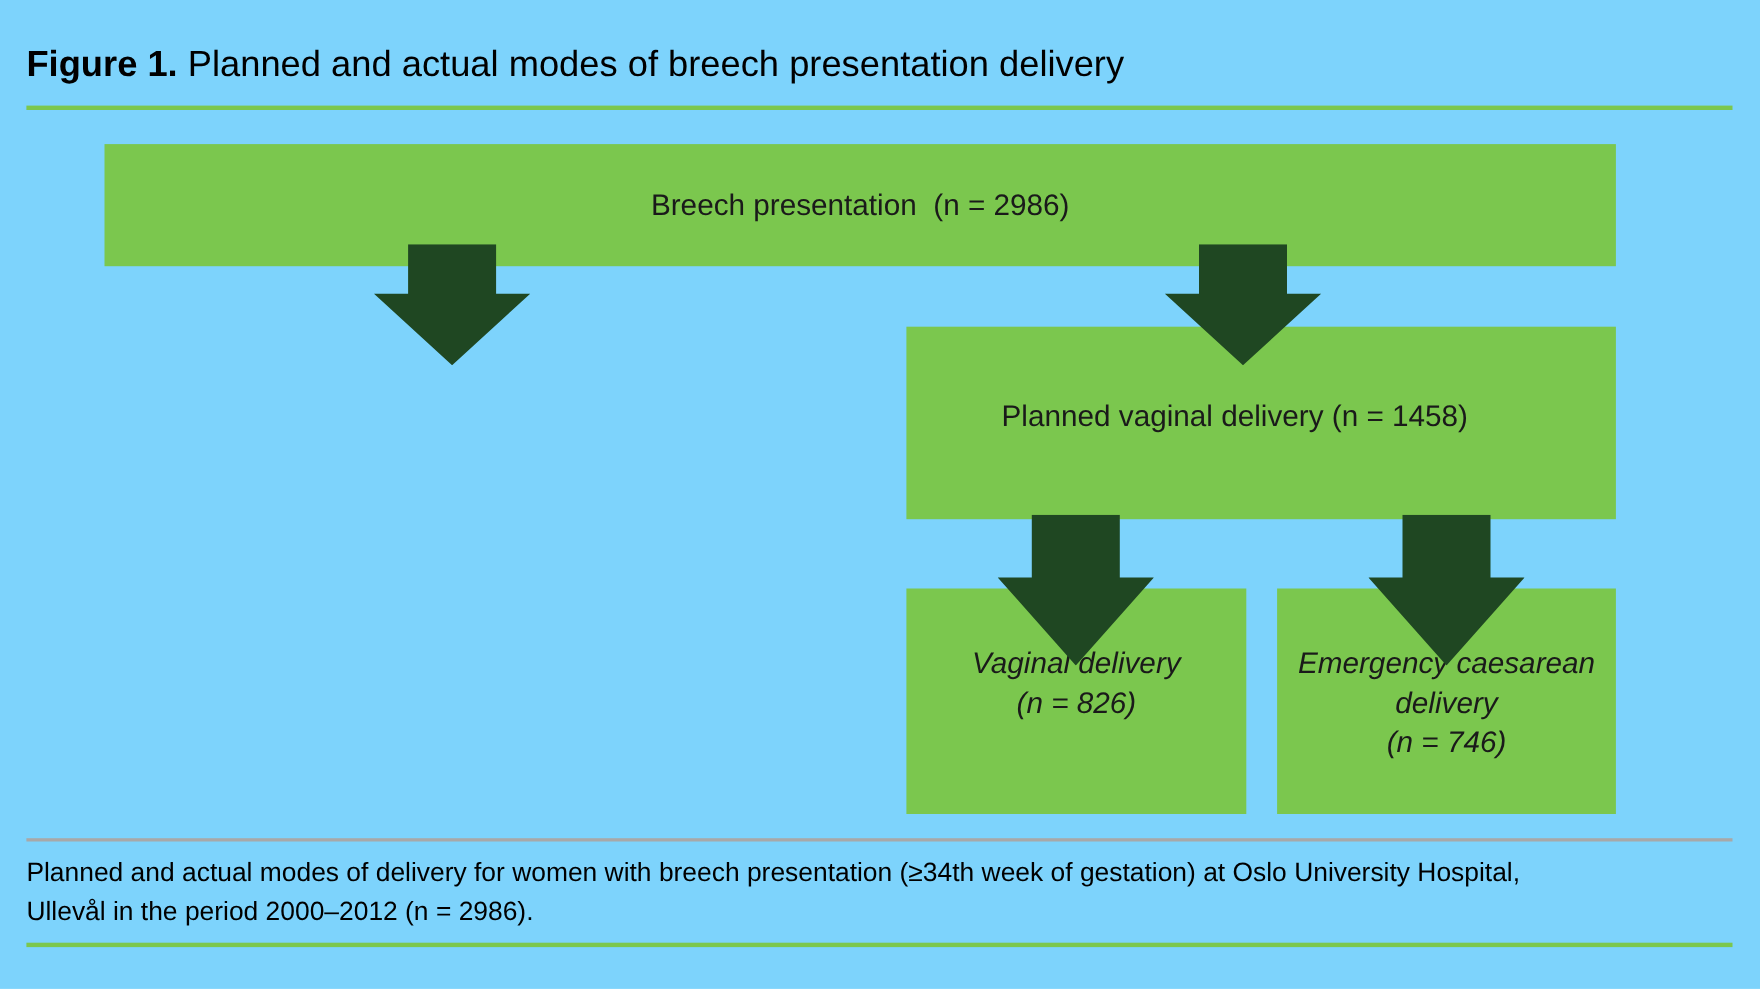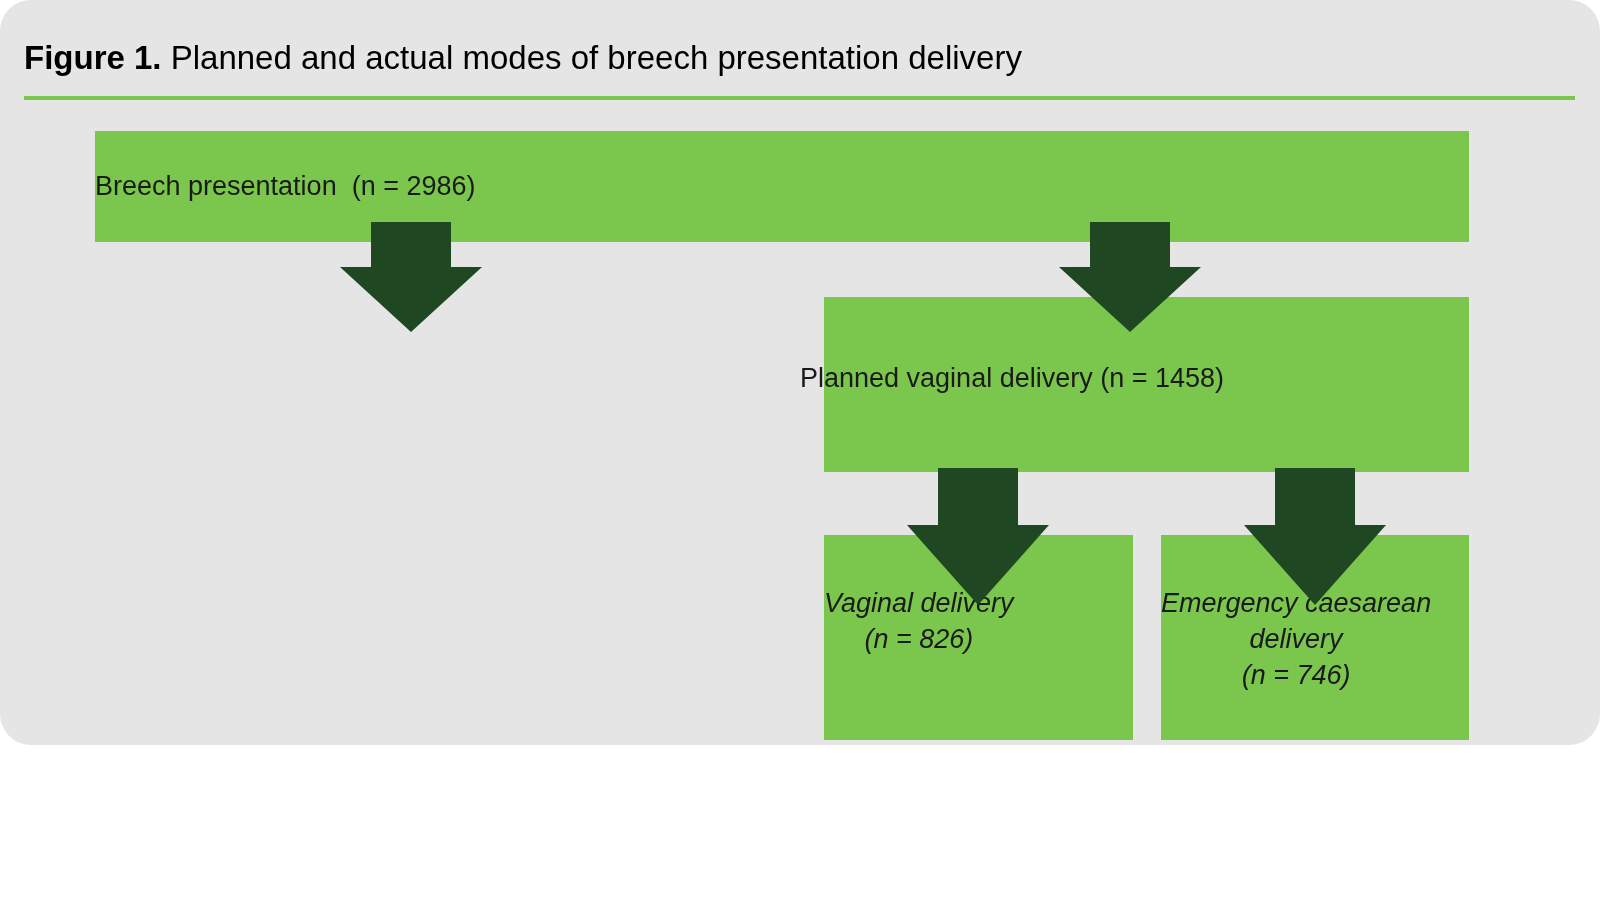--- a/index.html
+++ b/index.html
@@ -7,38 +7,37 @@
     --arrow-green:#1F4722;
     --rule-green:#7BC74E;
     --rule-gray:#A8A8A8;
     --text-dark:#111111;
   }
   *{margin:0;padding:0;box-sizing:border-box;}
   html,body{background:#ffffff;}
   body{font-family:"Liberation Sans", sans-serif;color:var(--text-dark);}
   .page{
     position:relative;
-    width:1600px;height:745px;
-    background:#e5e5e5;
+    width:1600px;height:899px;
+    background:#7dd3fc;
     overflow:hidden;
-    border-radius:31px;
   }
   .fig-title{
     position:absolute;left:24px;top:36px;
     font-size:33px;line-height:44px;color:#000;
   }
   .fig-title .bold{font-weight:bold;}
   .rule{position:absolute;left:24px;width:1551px;}
   .rule-green-top{top:96px;height:4px;background:var(--rule-green);}
   .rule-gray{top:762px;height:3px;background:var(--rule-gray);}
   .rule-green-bottom{top:857px;height:4px;background:var(--rule-green);}
   .node{
     position:absolute;
     background:var(--box-green);
-    display:flex;align-items:center;justify-content:flex-start;
+    display:flex;align-items:center;justify-content:center;
     font-size:27px;color:#1a1a1a;
     text-align:center;
   }
   .node-root{left:95px;top:131px;width:1374px;height:111px;}
   .node-root .box-label{white-space:pre-wrap;}
   .node-l2a{left:95px;top:297px;width:643px;height:175px;}
   .node-l2b{left:824px;top:297px;width:645px;height:175px;}
   .node-l2a .box-label,.node-l2b .box-label{transform:translateY(-6px);}
   .node-l2b .box-label{transform:translate(-24px,-6px);}
   .node-l3{align-items:flex-start;padding-top:50px;font-style:italic;}
@@ -106,16 +105,20 @@
   <div class="node node-l3 node-l3b">
     <span class="box-label">
       <span style="display:block">Emergency caesarean</span>
       <span style="display:block">delivery</span>
       <span style="display:block">(n = 746)</span>
     </span>
   </div>
 
   <div class="rule rule-gray"></div>
 
+  <div class="caption">
+    <div>Planned and actual modes of delivery for women with breech presentation (≥34th week of gestation) at Oslo University Hospital,</div>
+    <div>Ullevål in the period 2000–2012 (n = 2986).</div>
+  </div>
 
   <div class="rule rule-green-bottom"></div>
 
 </div>
 
 </body></html>

